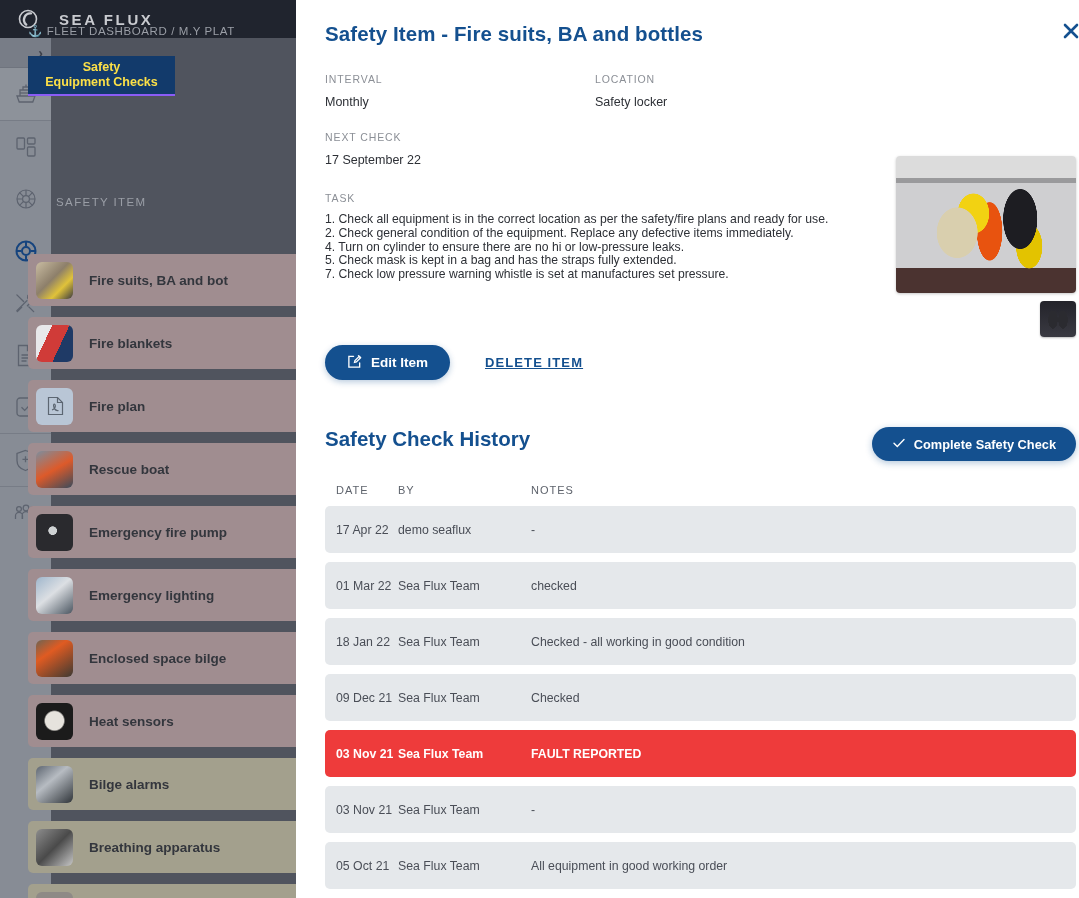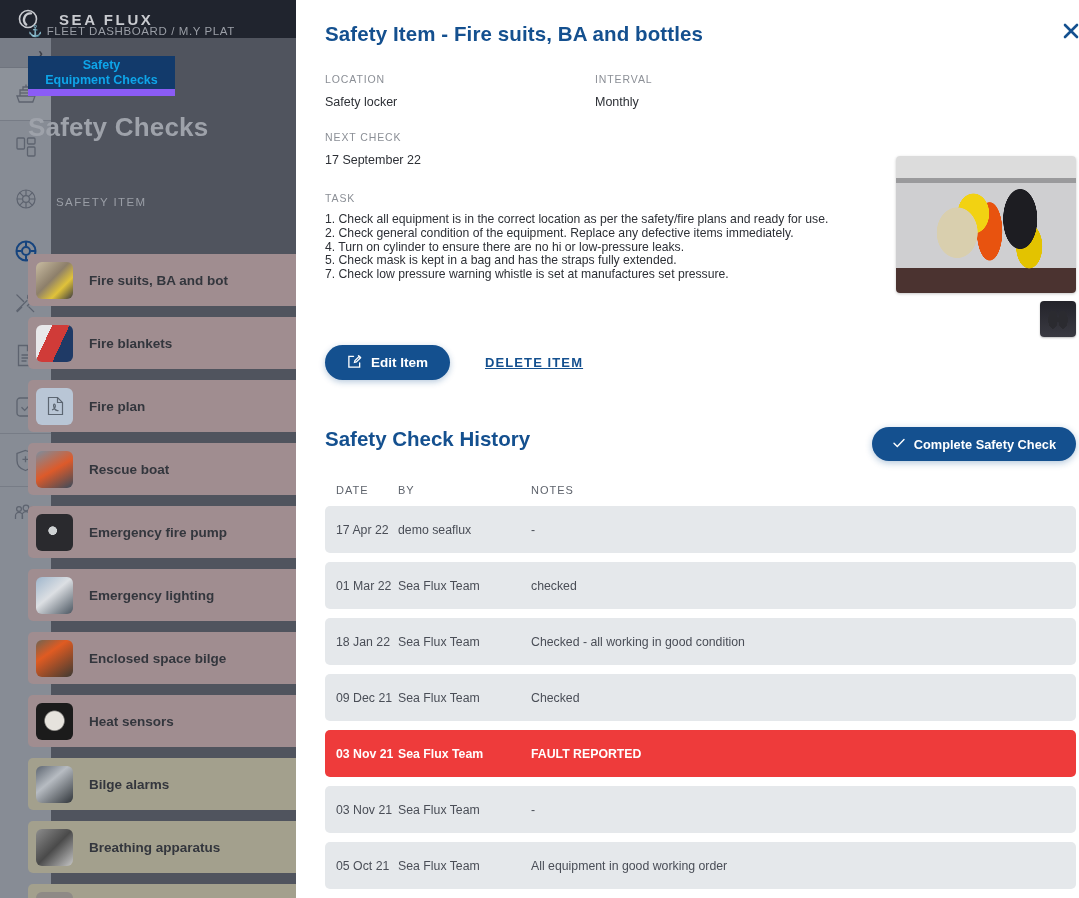--- a/index.html
+++ b/index.html
@@ -55,21 +55,21 @@
     color: #9a9ea6; font-size: 11.5px; letter-spacing: 0.6px;
     white-space: nowrap;
   }
   .tabsrow { position: absolute; top: 56px; left: 28px; display: flex; }
   .tab {
     width: 147px; height: 40px;
     display: flex; align-items: center; justify-content: center;
     text-align: center; font-size: 12.5px; font-weight: 700;
     line-height: 15px; color: #b9bcc2;
   }
-  .tab.active { background: #123a6b; color: #0ea5e9; border-bottom: 7px solid #8b5cf6; }
+  .tab.active { background: #123a6b; color: #fde047; border-bottom: 2px solid #8b5cf6; }
   .tab.inactive { background: #6a6f79; color: #c2c5cb; }
 
   .page-title {
     position: absolute; top: 112px; left: 28px;
     font-size: 26px; font-weight: 700; color: #9ea2aa;
     letter-spacing: 0.2px;
   }
 
   .col-head {
     position: absolute; top: 196px; left: 56px;
@@ -333,21 +333,20 @@
 
     <div class="tabsrow">
       <div class="tab active">
         <span>
           <span>Safety</span><br>
           <span>Equipment Checks</span>
         </span>
       </div>
     </div>
 
-    <div class="page-title">Safety Checks</div>
     <div class="col-head">SAFETY ITEM</div>
 
     <div class="item-list">
       <div class="item-row">
         <div class="item-thumb">
             <div class="ph-a" style="width:100%;height:100%"></div>
           </div>
         <div class="item-label">Fire suits, BA and bot</div>
       </div>
       <div class="item-row">
@@ -422,26 +421,26 @@
       <div class="modal-close">
         <svg width="20" height="20" viewBox="0 0 20 20" stroke="#14508f" stroke-width="2.6" stroke-linecap="round">
           <path d="M4 4 16 16M16 4 4 16"></path>
         </svg>
       </div>
     </div>
 
     <div class="meta-area">
       <div class="meta-grid">
         <div class="meta-col">
+          <div class="meta-label">INTERVAL</div>
+          <div class="meta-value">Monthly</div>
+        </div>
+        <div class="meta-col">
           <div class="meta-label">LOCATION</div>
           <div class="meta-value">Safety locker</div>
-        </div>
-        <div class="meta-col">
-          <div class="meta-label">INTERVAL</div>
-          <div class="meta-value">Monthly</div>
         </div>
       </div>
       <div class="meta-block-2">
         <div class="meta-label">NEXT CHECK</div>
         <div class="meta-value">17 September 22</div>
       </div>
 
       <div class="task-label">TASK</div>
       <div class="task-lines">
         <div class="task-line">1. Check all equipment is in the correct location as per the safety/fire plans and ready for use.</div>

